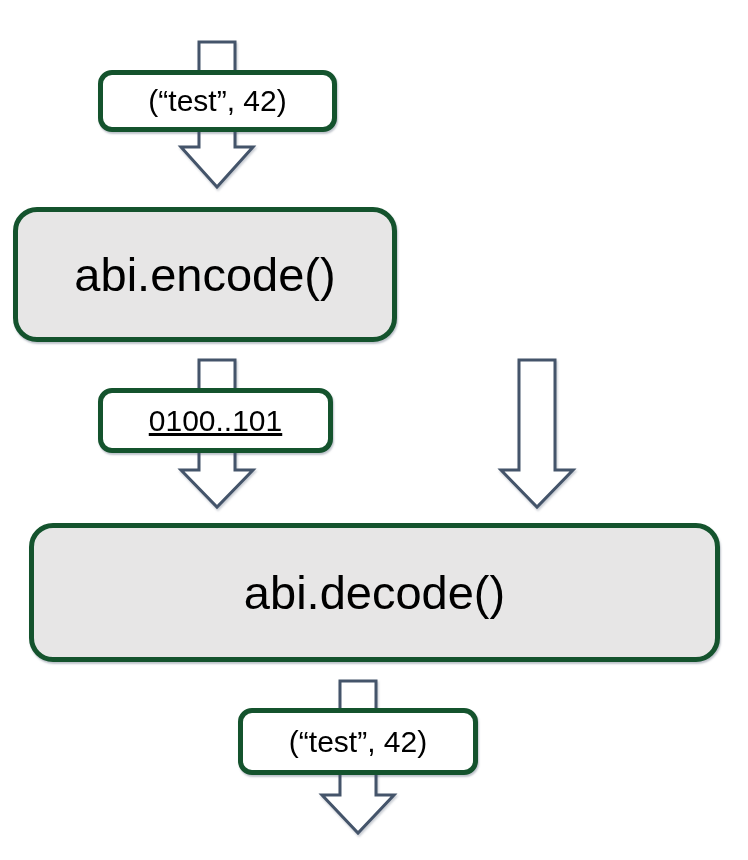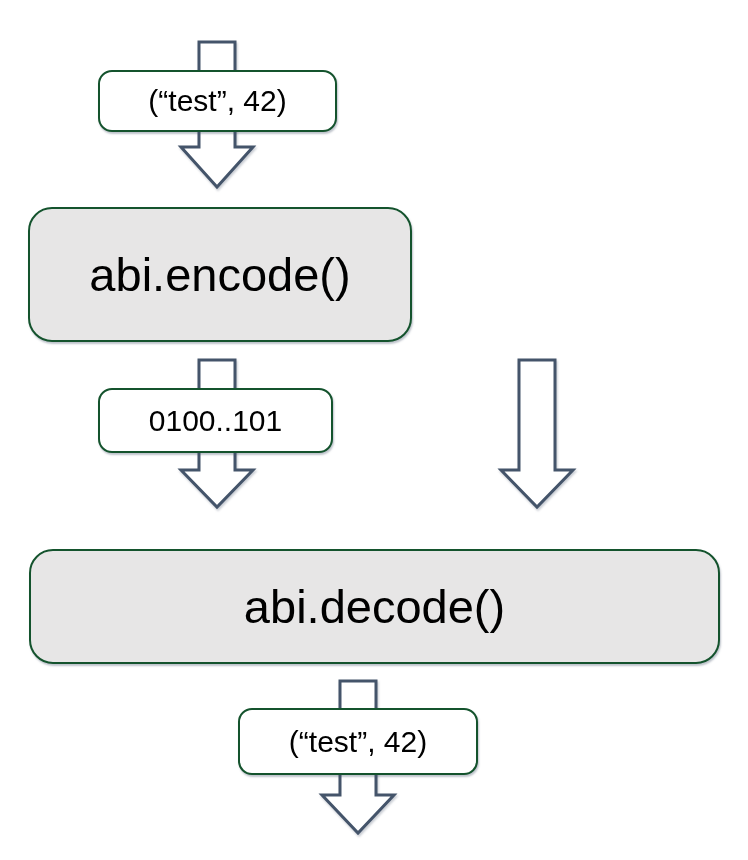--- a/index.html
+++ b/index.html
@@ -25,44 +25,44 @@
     fill: #ffffff;
     stroke: #44546A;
     stroke-width: 3;
     stroke-linejoin: miter;
     filter: drop-shadow(1px 2px 1px rgba(68, 84, 106, 0.30));
   }
   .node {
     position: absolute;
     z-index: 2;
     box-sizing: border-box;
-    border: 2px solid #14532d;
+    border: 5px solid #14532d;
     display: flex;
     align-items: center;
     justify-content: center;
     color: #000000;
     text-align: center;
     box-shadow: 1px 2px 2px rgba(68, 84, 106, 0.35);
     white-space: nowrap;
   }
   .node.data-label {
     background: #ffffff;
     border-radius: 14px;
     font-size: 30px;
   }
   .node.process {
     background: #E7E6E6;
     border-radius: 24px;
     font-size: 47px;
   }
   .n-input   { left: 98px;  top: 70px;  width: 239px; height: 62px; }
-  .n-encode  { left: 28px;  top: 207px; width: 384px; height: 135px; }
-  .n-bytes   { left: 98px;  top: 388px; width: 235px; height: 65px; }
+  .n-encode  { left: 13px;  top: 207px; width: 384px; height: 135px; }
+  .n-bytes   { left: 98px;  top: 388px; width: 235px; height: 65px; text-decoration: underline; }
   .n-types   { left: 419px; top: 388px; width: 238px; height: 65px; }
-  .n-decode  { left: 29px;  top: 523px; width: 691px; height: 115px; margin-top: 26px; }
+  .n-decode  { left: 29px;  top: 523px; width: 691px; height: 139px; }
   .n-output  { left: 238px; top: 708px; width: 240px; height: 67px; }
 </style>
 </head>
 <body>
 
 <div class="canvas">
 
   <svg class="arrow-layer" width="748" height="860" viewBox="0 0 748 860">
 
     <path d="M 199 42 L 235 42 L 235 147 L 253 147 L 217 187 L 181 147 L 199 147 Z"></path>

